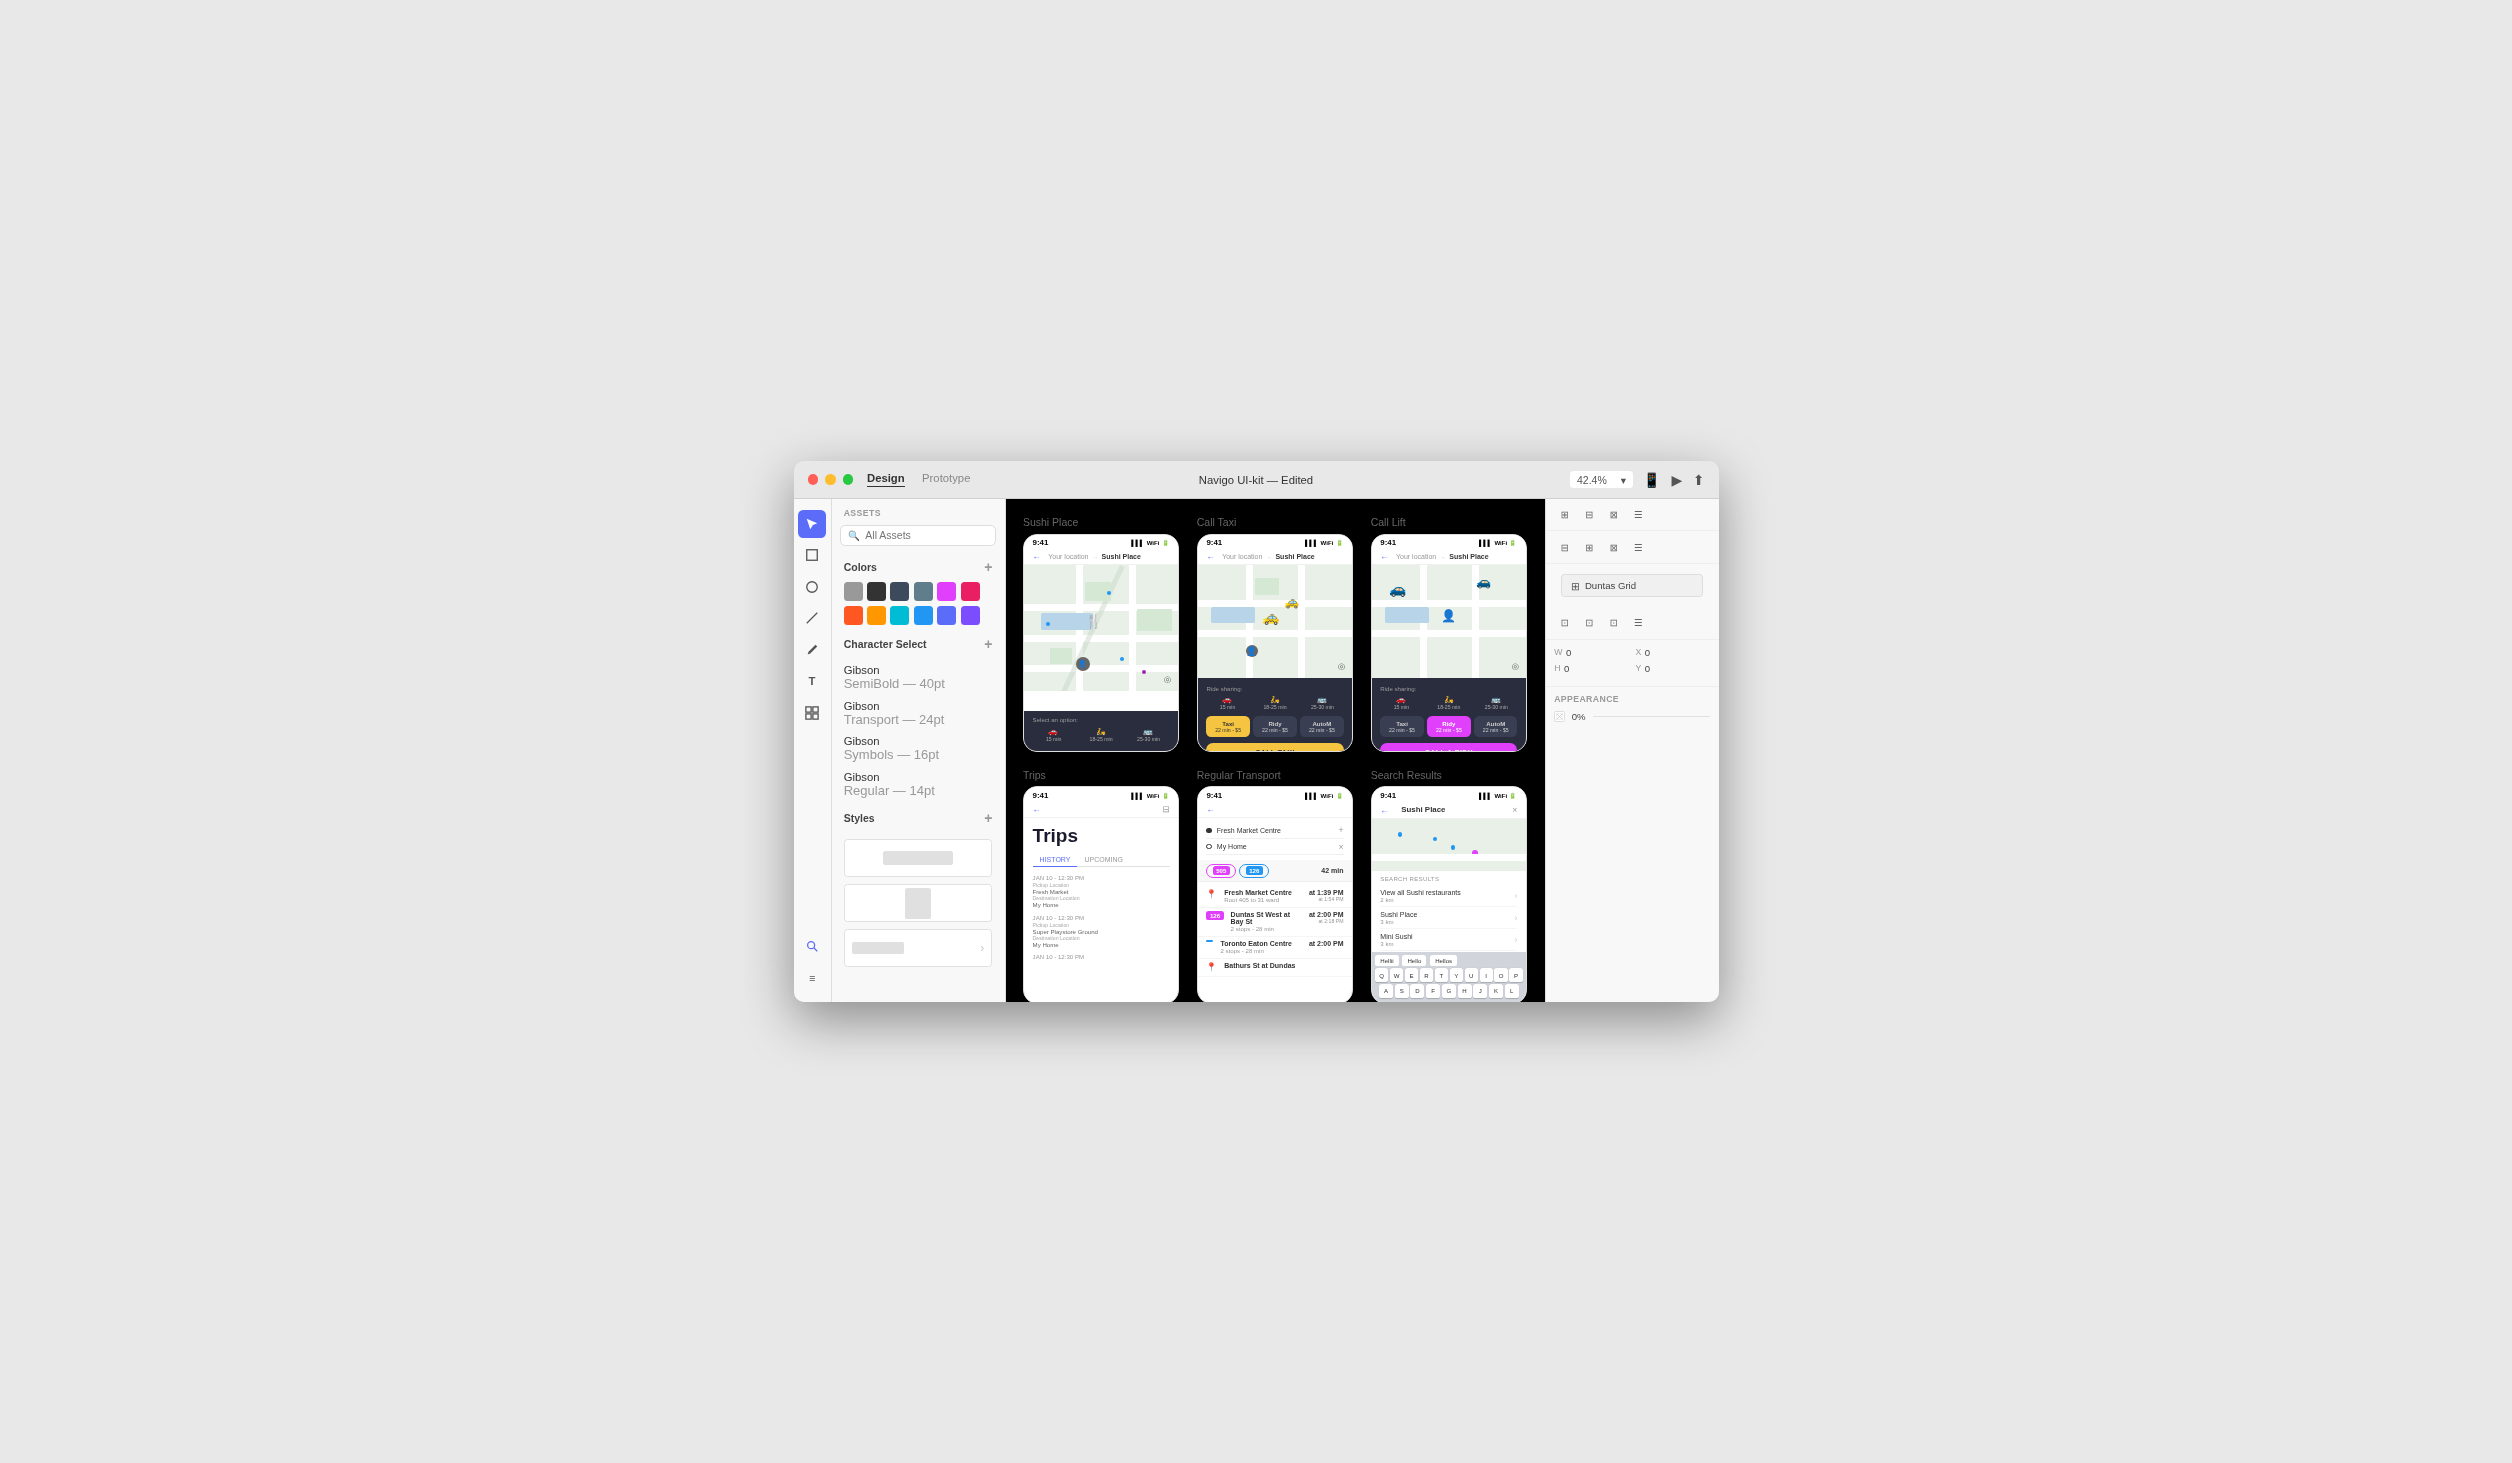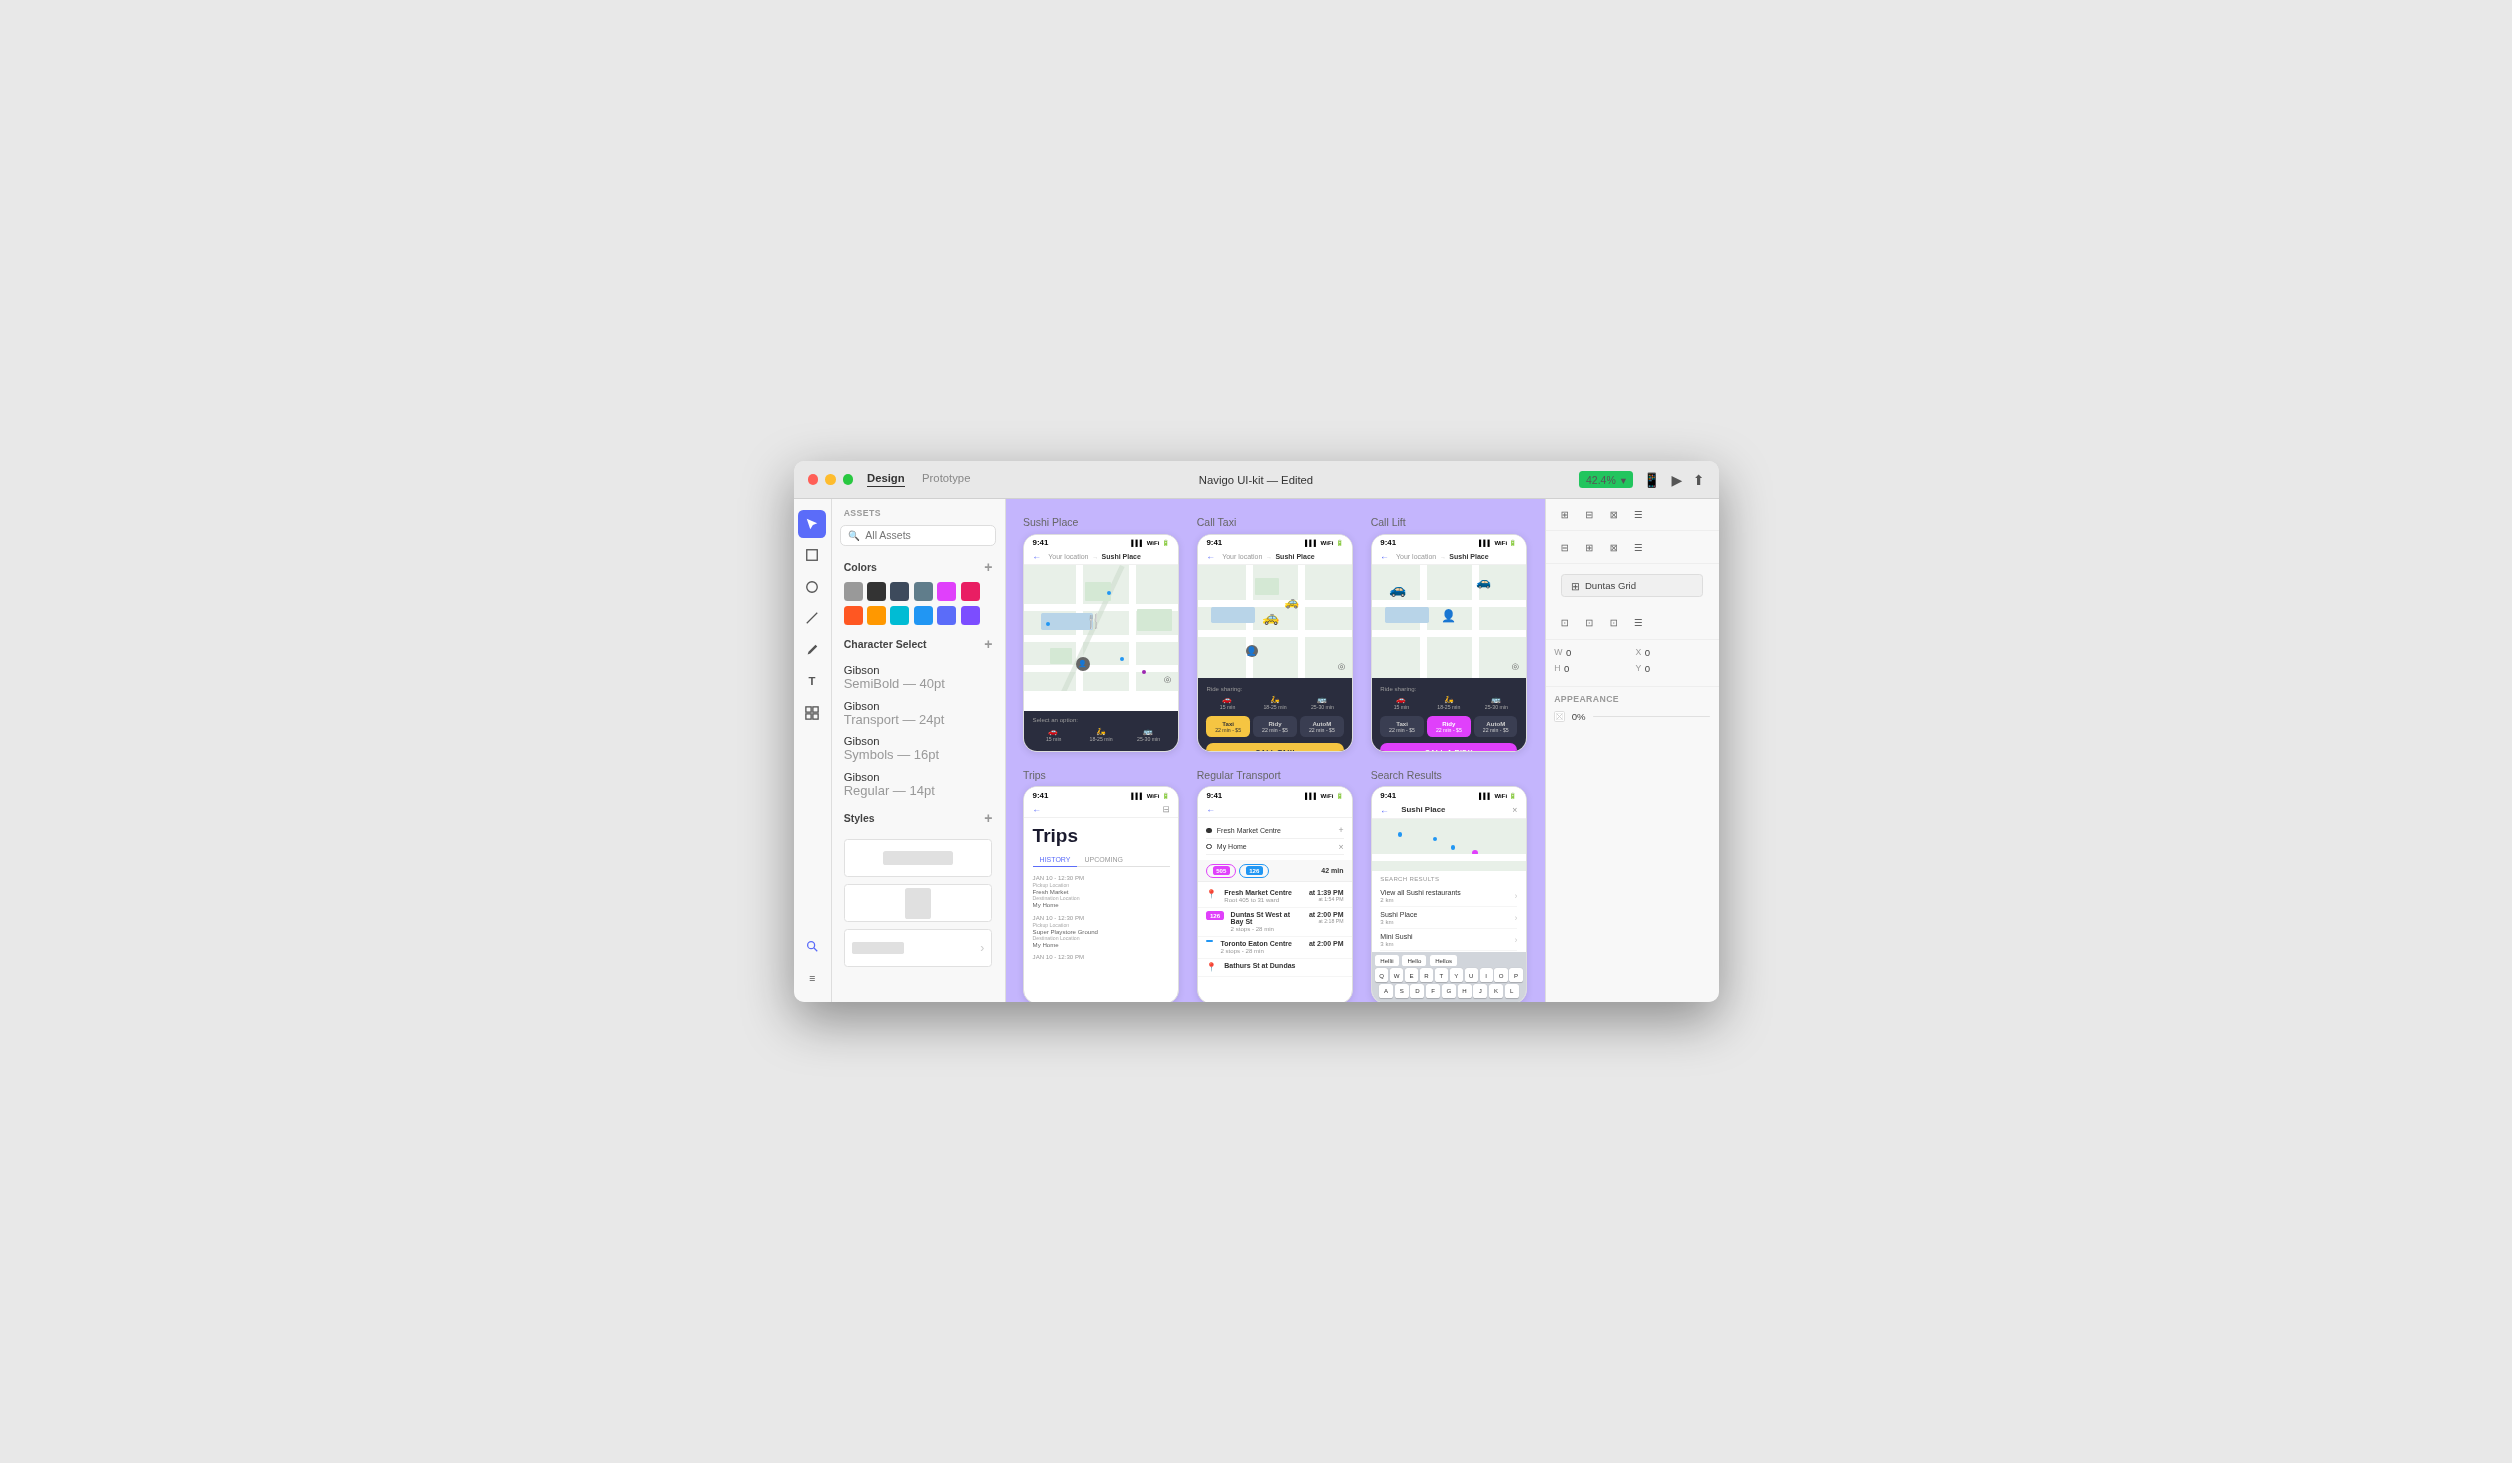--- a/index.html
+++ b/index.html
@@ -71,24 +71,24 @@
     }
     .title-right {
       display: flex;
       align-items: center;
       gap: 10.5px;
       margin-left: auto;
     }
     .zoom-control {
       display: flex;
       align-items: center;
-      gap: 5px;
+      gap: 14px;
       font-size: 10.5px;
       color: #555;
-      background: #22c55e;
+      background: #ffffff;
       padding: 2.6px 7px;
       border-radius: 3.5px;
     }
     .title-icon {
       font-size: 14px;
       color: #555;
       cursor: pointer;
     }
     
     .main-layout {
@@ -251,21 +251,21 @@
     .left-toolbar-bottom {
       margin-top: auto;
       display: flex;
       flex-direction: column;
       align-items: center;
       gap: 3.5px;
     }
     
     .canvas-area {
       flex: 1;
-      background: #c4b5fd;
+      background: #000000;
       overflow: auto;
       padding: 17.4px;
     }
     .canvas-grid {
       display: grid;
       grid-template-columns: repeat(3, 1fr);
       gap: 17.4px;
       min-width: 488px;
     }
     .canvas-section {

